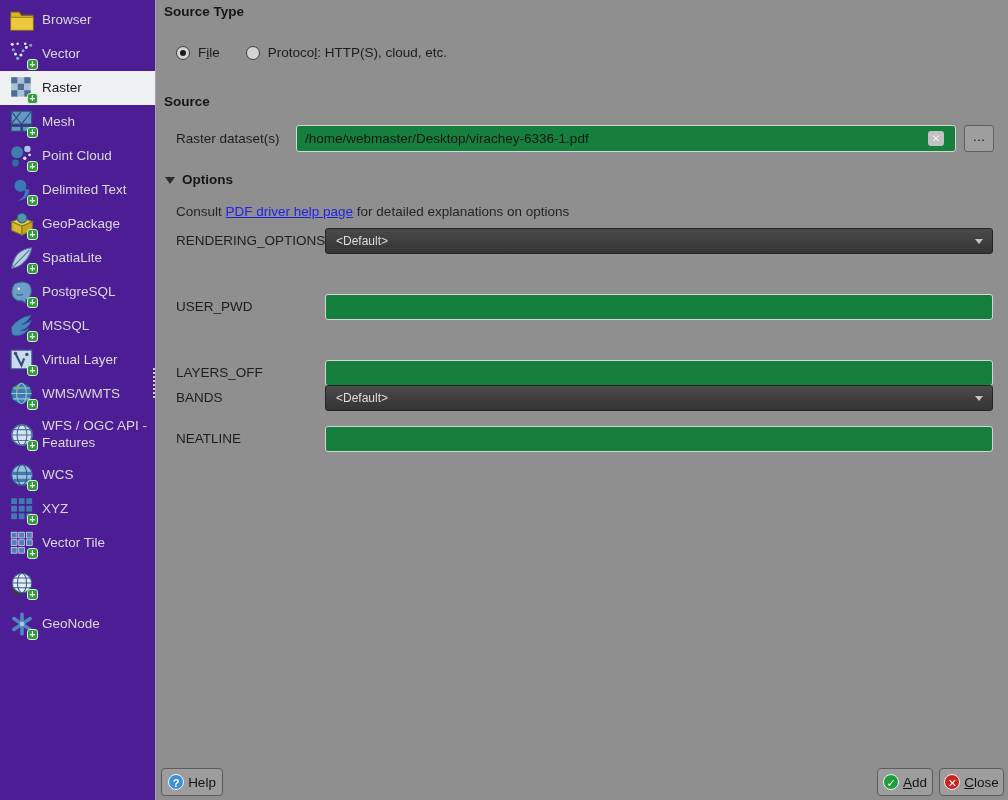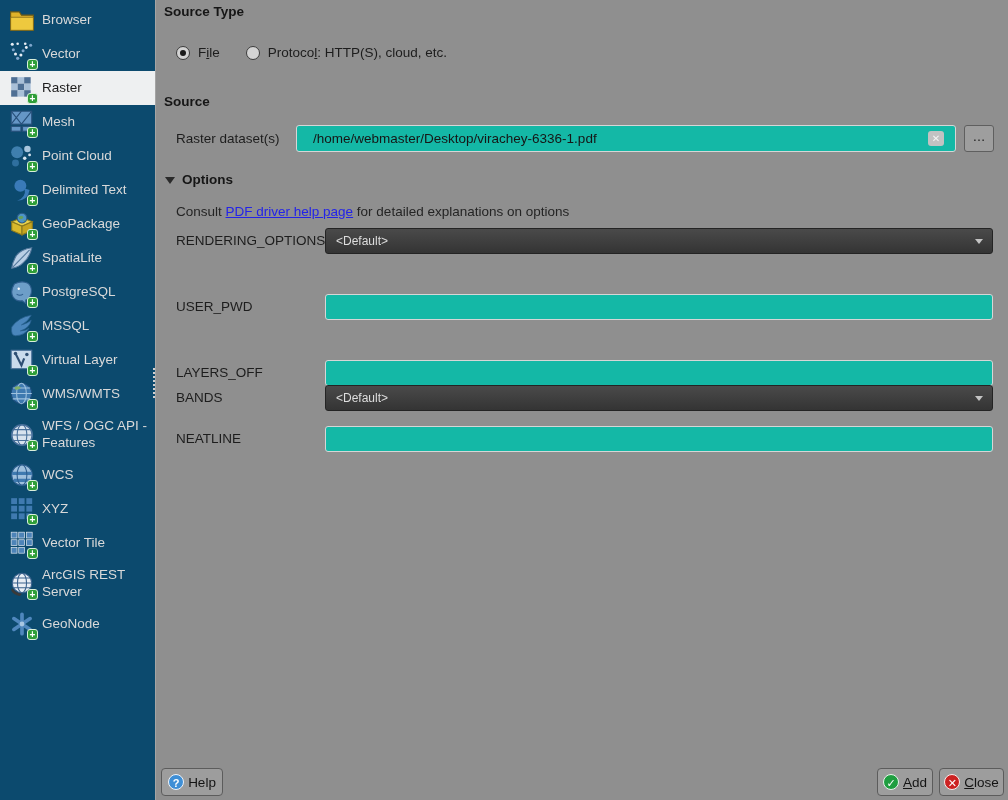--- a/index.html
+++ b/index.html
@@ -2,21 +2,21 @@
 <html><head>
 <meta charset="utf-8">
 <style>
   * { margin:0; padding:0; box-sizing:border-box; }
   html,body { width:1008px; height:800px; }
   body { font-family:"Liberation Sans","DejaVu Sans",sans-serif; background:#8f8f8f; overflow:hidden; }
   #app { position:relative; width:1008px; height:800px; }
 
   
   .sidebar { position:absolute; left:0; top:0; width:155px; height:800px;
-             background:#0c4a6e; padding-top:3px; overflow:hidden; }
+             background:#4c1d95; padding-top:3px; overflow:hidden; }
   .sb-item { height:34px; display:flex; align-items:center; cursor:default;
              color:#d9d9d9; font-size:13.5px; }
   .sb-item.tall { height:47px; }
   .sb-item.selected { background:#eef0f1; color:#1d1d1d; }
   .sb-item .icon { position:relative; width:26px; height:26px; margin-left:9px; flex:0 0 26px; }
   .sb-item .icon svg { width:26px; height:26px; display:block; }
   .sb-item .label { margin-left:7px; line-height:1.2; padding-right:4px; }
   .badge { position:absolute; right:-3px; bottom:-3px; width:11px; height:11px;
            background:#2f9e38; border:1px solid #d9efdb; border-radius:3px;
            color:#ffffff; font-size:10px; font-weight:bold; line-height:9px;
@@ -30,23 +30,23 @@
 
   .radio-row { position:absolute; left:20px; top:45px; display:flex; align-items:center; gap:8px;
                font-size:13.5px; color:#1d1d1d; }
   .radio { width:14px; height:14px; border-radius:50%; background:#d4d4d4;
            border:1px solid #3c3c3c; position:relative; flex:0 0 14px; }
   .radio.checked::after { content:""; position:absolute; left:3px; top:3px;
            width:6px; height:6px; border-radius:50%; background:#1c1c1c; }
   .radio-label { margin-right:18px; }
   .mn { text-decoration:underline; }
 
-  .tinput { background:#14b8a6; border:1px solid #d6d6d6; border-radius:3px;
+  .tinput { background:#15803d; border:1px solid #d6d6d6; border-radius:3px;
             font-family:"Liberation Sans","DejaVu Sans",sans-serif;
-            font-size:13.5px; color:#161616; padding:0 16px; outline:none; }
+            font-size:13.5px; color:#161616; padding:0 8px; outline:none; }
   #dataset-input { position:absolute; left:140px; top:125px; width:660px; height:27px; padding-right:28px; }
   .clear-btn { position:absolute; left:772px; top:131px; width:16px; height:15px;
                background:#c2c2c2; border-radius:3px; color:#f4f4f4; font-size:10px;
                text-align:center; line-height:15px; cursor:pointer; }
   .browse-btn { position:absolute; left:808px; top:125px; width:30px; height:27px;
                 background:#9e9e9e; border:1px solid #5f5f5f; border-radius:3px;
                 font-size:13px; color:#161616; text-align:center; line-height:22px; cursor:pointer; }
 
   .collapse-tri { display:inline-block; width:0; height:0; border-left:5px solid transparent;
                   border-right:5px solid transparent; border-top:7px solid #2a2a2a;
@@ -312,21 +312,20 @@
     <div class="sb-item tall">
       <span class="icon">
         <svg viewBox="0 0 24 24">
           <circle cx="12" cy="11" r="9" fill="#e8eef5" stroke="#39618c"></circle>
           <ellipse cx="12" cy="11" rx="4.2" ry="9" fill="none" stroke="#39618c"></ellipse>
           <path d="M3 11 h18 M4.5 6.5 h15 M4.5 15.5 h15" stroke="#39618c" fill="none"></path>
           <path d="M3 16 q4 5 9 5 l-2 2 q-6 -1 -8 -5z" fill="#3a3a3a"></path>
         </svg>
         <span class="badge">+</span>
       </span>
-      <span class="label">ArcGIS REST Server</span>
     </div>
 
     <div class="sb-item">
       <span class="icon">
         <svg viewBox="0 0 24 24">
           <g stroke="#4f87bd" stroke-width="3.4" stroke-linecap="round">
             <path d="M12 3 v18 M4.5 7 l15 10 M19.5 7 l-15 10"></path>
           </g>
           <circle cx="12" cy="12" r="2.2" fill="#a9c6e2"></circle>
         </svg>

